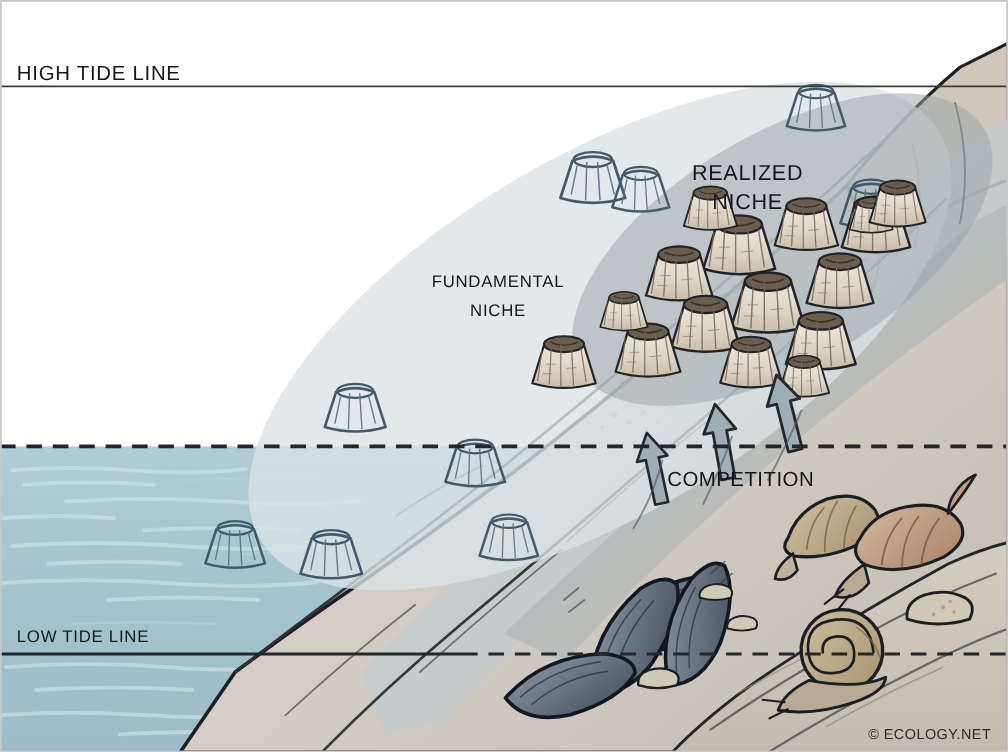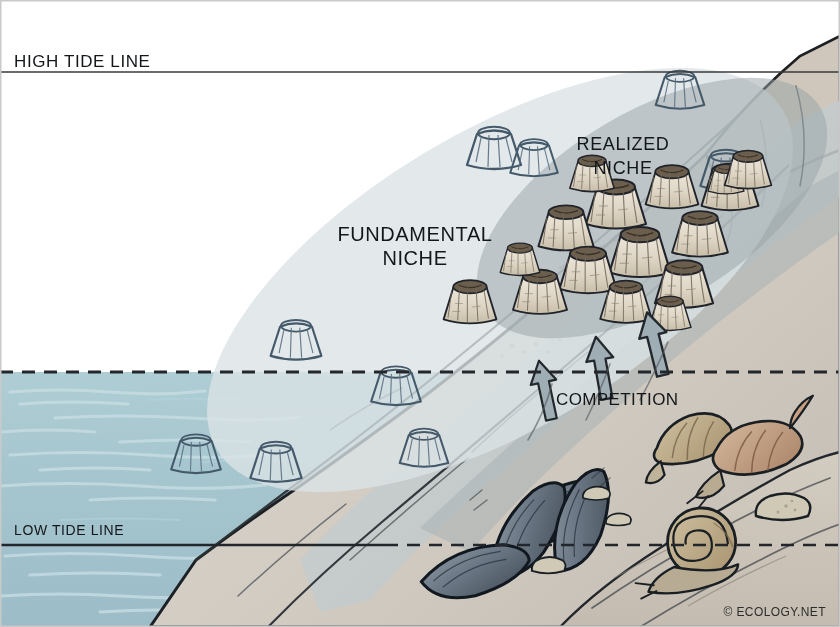--- a/index.html
+++ b/index.html
@@ -2,21 +2,21 @@
 <html><head>
 <meta charset="utf-8">
 <style>
   html,body{margin:0;padding:0;background:#fff;}
   body{font-family:"Liberation Sans", sans-serif;}
   #stage{position:relative;width:840px;height:627px;overflow:hidden;background:#bef264;}
   #art{position:absolute;inset:0;}
   .lbl{position:absolute;color:#14171a;font-weight:400;letter-spacing:.6px;white-space:pre;}
   #high-tide-label{left:14px;top:52px;font-size:17px;}
   #low-tide-label{left:14px;top:522px;font-size:14px;}
-  #fundamental-label{left:331px;top:222px;font-size:20px;line-height:24px;text-align:center;width:168px;}
+  #fundamental-label{left:331px;top:222px;font-size:14px;line-height:24px;text-align:center;width:168px;}
   #realized-label{left:561px;top:106px;font-size:18px;line-height:24px;text-align:center;width:124px;margin-top:26px;}
   #competition-label{left:556px;top:390px;font-size:17px;letter-spacing:.4px;}
   #copyright-label{left:0;top:605px;width:826px;text-align:right;font-size:12px;color:#2c2c2c;letter-spacing:.4px;}
 </style>
 </head>
 <body>
 
 <div id="stage">
 
   <svg id="art" viewBox="0 0 840 627" width="840" height="627">

